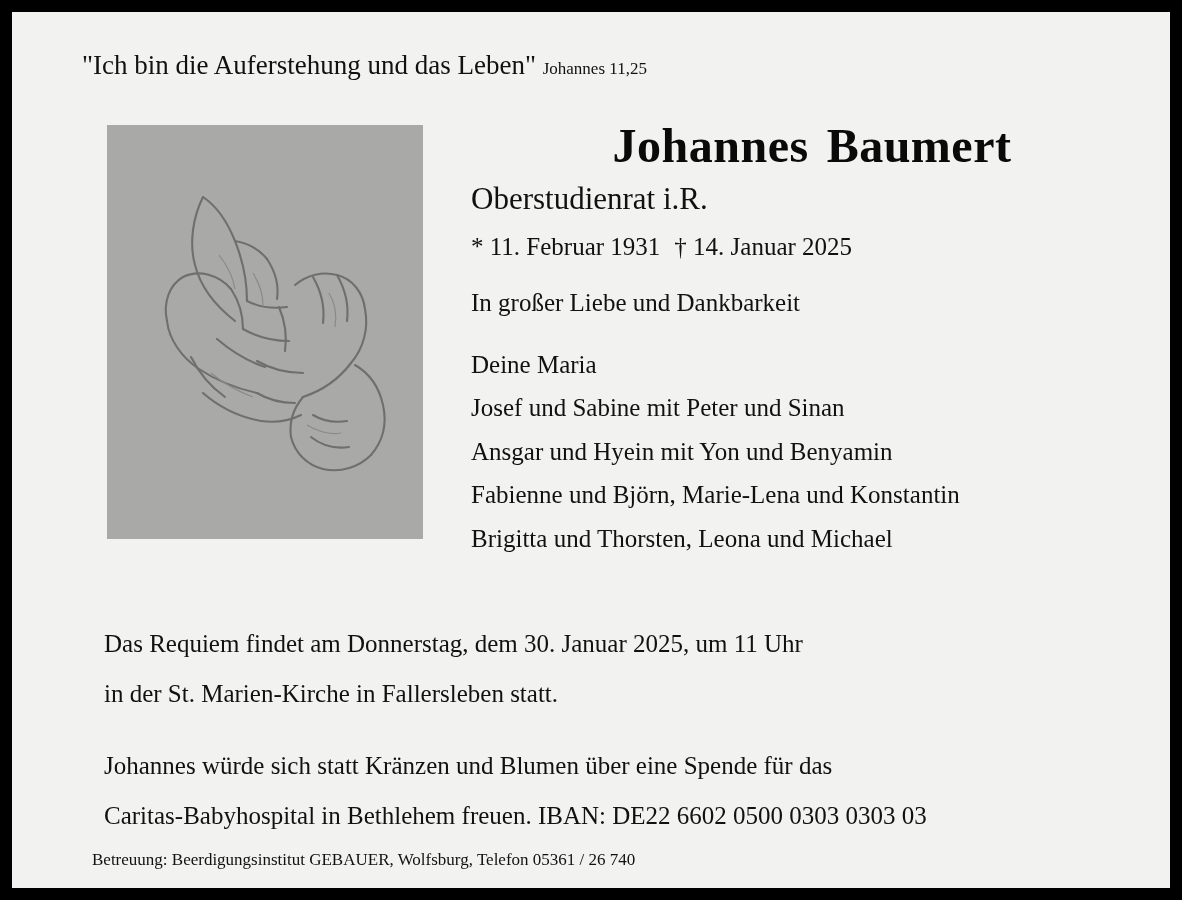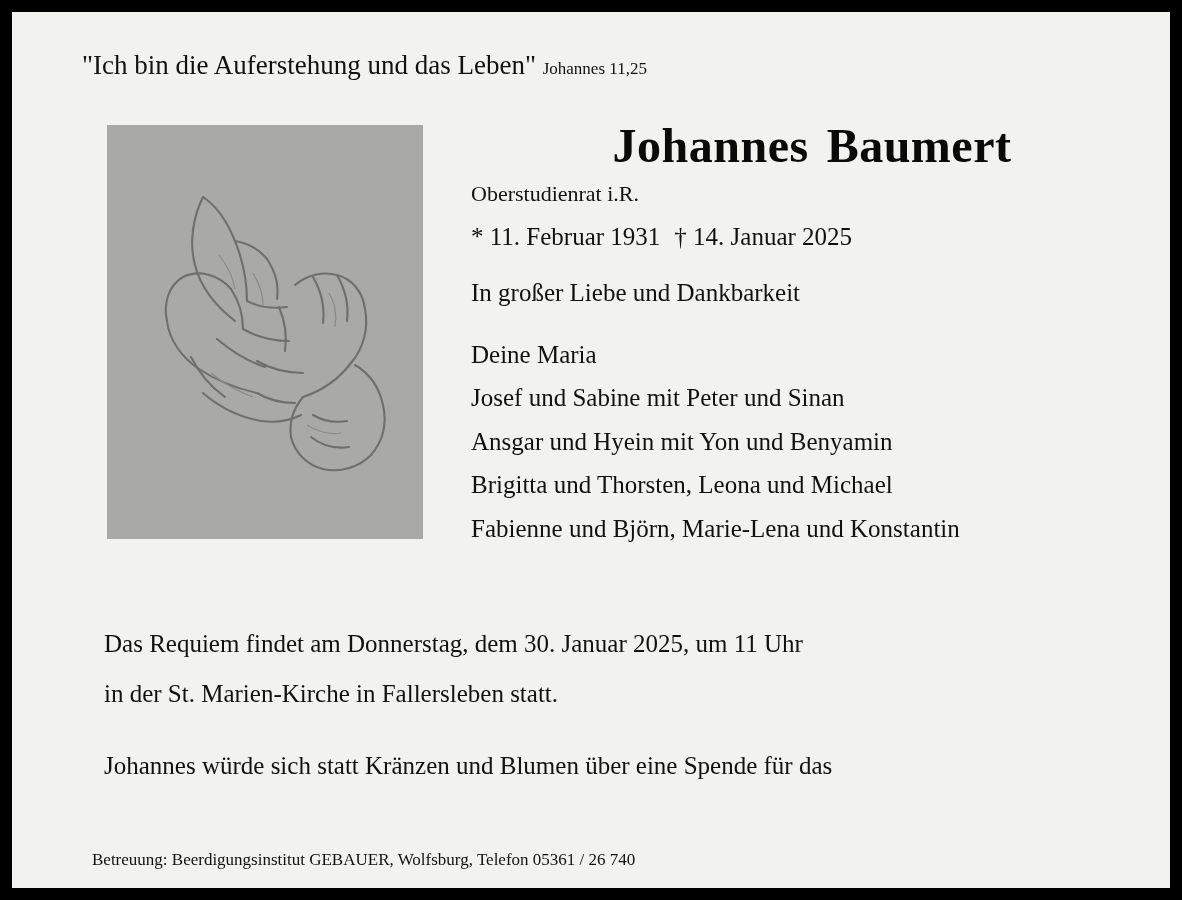--- a/index.html
+++ b/index.html
@@ -60,21 +60,21 @@
     font-size: 48px;
     letter-spacing: 0.5px;
     color: #0a0a0a;
     text-align: center;
     line-height: 1.1;
     margin: 0 0 8px 0;
     white-space: nowrap;
   }
   .deceased-name .gap { display: inline-block; width: 18px; }
   .profession {
-    font-size: 22px;
+    font-size: 31px;
     color: #111;
     margin: 0 0 10px 4px;
   }
   .lifespan {
     font-size: 25px;
     color: #111;
     margin: 16px 0 28px 4px;
     white-space: nowrap;
   }
   .lifespan .sep { display: inline-block; width: 14px; }
@@ -182,29 +182,30 @@
     </h1>
     <p class="profession">Oberstudienrat i.R.</p>
     <p class="lifespan">
       <span>* 11. Februar 1931</span><span class="sep"></span><span>† 14. Januar 2025</span>
     </p>
     <p class="dedication">In großer Liebe und Dankbarkeit</p>
     <ul class="family-list">
       <li>Deine Maria</li>
       <li>Josef und Sabine mit Peter und Sinan</li>
       <li>Ansgar und Hyein mit Yon und Benyamin</li>
+      <li>Fabienne und Björn, Marie-Lena und Konstantin</li>
       <li>Brigitta und Thorsten, Leona und Michael</li>
-      <li>Fabienne und Björn, Marie-Lena und Konstantin</li>
     </ul>
   </div>
 
   <div class="service-block">
     <p>Das Requiem findet am Donnerstag, dem 30. Januar 2025, um 11 Uhr</p>
     <p>in der St. Marien-Kirche in Fallersleben statt.</p>
   </div>
 
   <div class="donation-block">
     <p>Johannes würde sich statt Kränzen und Blumen über eine Spende für das</p>
+    <p>Caritas-Babyhospital in Bethlehem freuen. IBAN: DE22 6602 0500 0303 0303 03</p>
   </div>
 
   <div class="footer-note">Betreuung: Beerdigungsinstitut GEBAUER, Wolfsburg, Telefon 05361 / 26 740</div>
 
 </div>
 
 </body></html>

